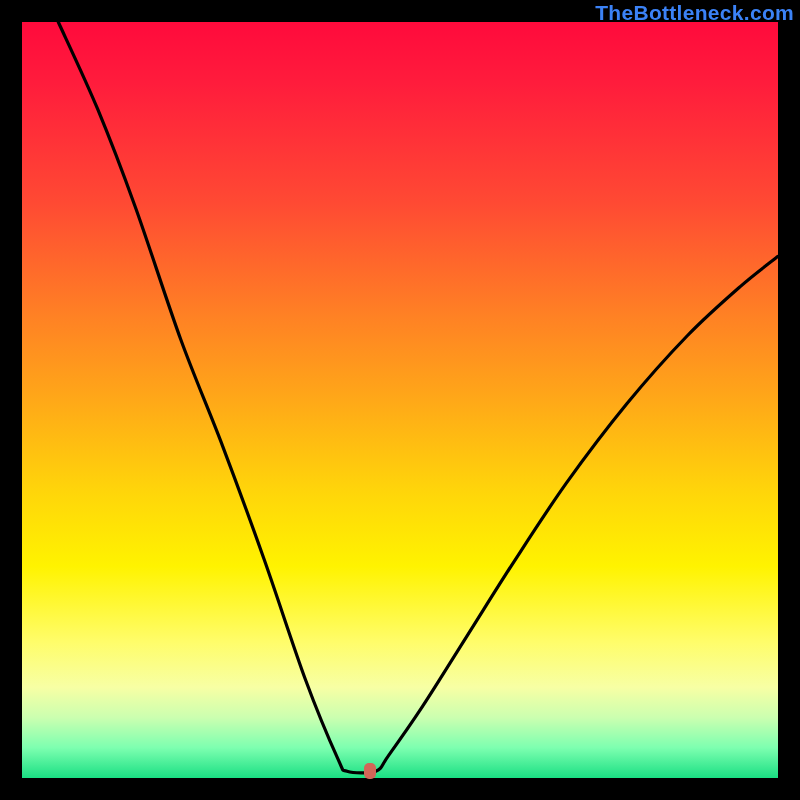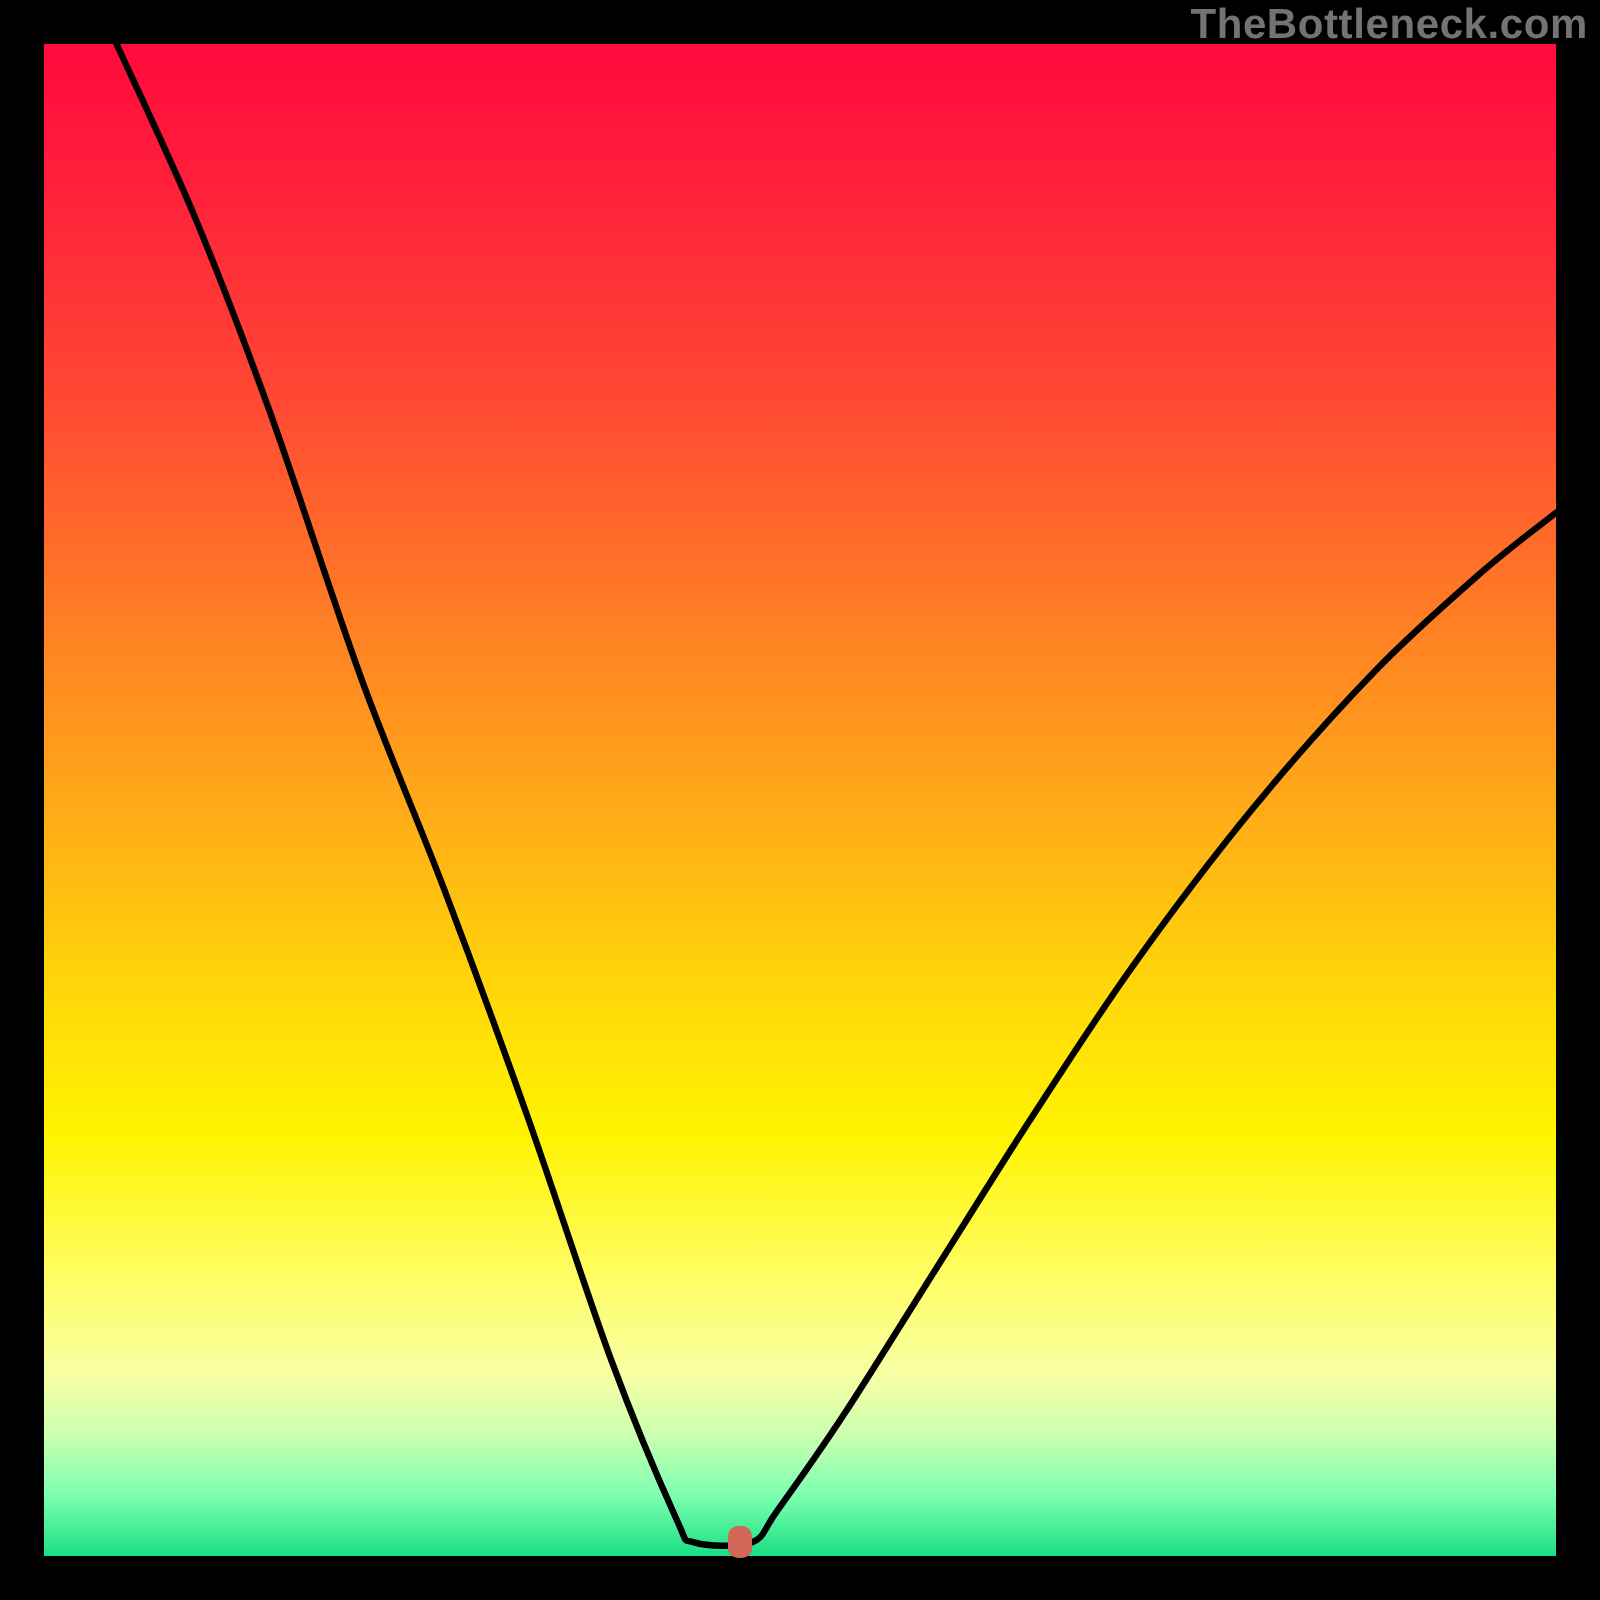--- a/index.html
+++ b/index.html
@@ -41,21 +41,21 @@
       #1adf83 100%
     );
   }
   .watermark {
     position: absolute;
     top: 1px;
     right: 6px;
     font-family: Arial, Helvetica, sans-serif;
     font-size: 21px;
     font-weight: 600;
-    color: #737373;
+    color: #3b82f6;
     letter-spacing: 0.3px;
     user-select: none;
   }
   svg.curve {
     position: absolute;
     left: 22px;
     top: 22px;
     width: 756px;
     height: 756px;
     overflow: visible;

